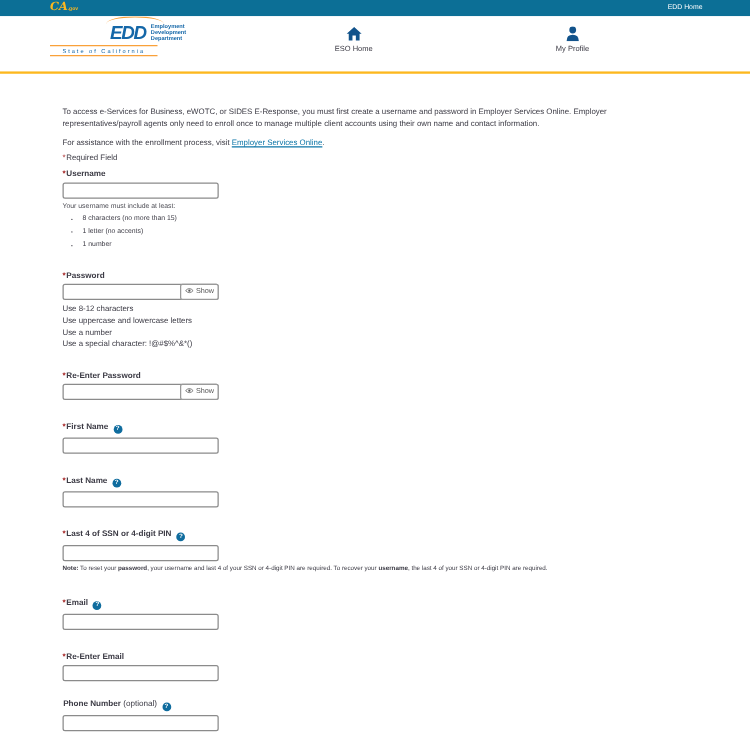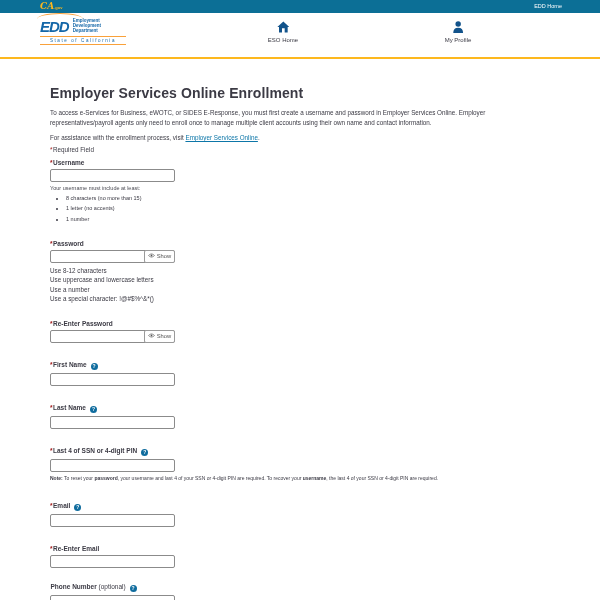--- a/index.html
+++ b/index.html
@@ -11,21 +11,21 @@
   .ca-logo { position:absolute; left:40px; top:0px; color:#fdb81e;
     font-family:"DejaVu Serif", serif; font-style:italic; font-weight:bold;
     font-size:9px; line-height:13px; }
   .ca-logo small { font-size:4px; font-style:normal; font-family:"Liberation Sans",sans-serif; }
   .edd-home-link { position:absolute; right:38px; top:0; color:#ffffff;
     font-size:5.5px; line-height:13px; text-decoration:none; cursor:pointer; }
 
   
   .site-header { position:relative; height:44px; background:#ffffff; }
   .edd-logo { position:absolute; left:40px; top:5px; width:86px; cursor:pointer; }
-  .edd-row { display:flex; align-items:flex-end; position:relative; }
+  .edd-row { display:flex; align-items:flex-end; position:relative;margin-left:48px; }
   .edd-swoosh { position:absolute; left:-3px; top:-5px; width:46px; height:12px;
     border-top:1.5px solid #f9a13a; border-radius:50% 50% 0 0; }
   .edd-acronym { color:#1467a8; font-weight:bold; font-style:italic;
     font-size:15px; line-height:15px; letter-spacing:-1px; }
   .edd-dept { display:flex; flex-direction:column; margin-left:4px; }
   .edd-dept span { color:#1467a8; font-weight:bold; font-size:4.5px; line-height:5.2px; }
   .edd-tagline { margin-top:2px; color:#1467a8; font-size:4.5px; letter-spacing:1.6px;
     border-top:1px solid #f9a13a; border-bottom:1px solid #f9a13a; padding:1px 0; text-align:center; }
   .nav-item { position:absolute; top:7px; display:flex; flex-direction:column;
     align-items:center; cursor:pointer; }
@@ -111,21 +111,20 @@
           <path d="M1 22 Q1 12.5 10 12.5 Q19 12.5 19 22 Z" fill="#12538b"></path>
         </svg>
     </span>
     <span class="nav-label">My Profile</span>
   </div>
 </div>
 
 <div class="gold-rule"></div>
 
 <main class="content">
-  <h1>Employer Services Online Enrollment</h1>
 
   <p class="intro">To access e-Services for Business, eWOTC, or SIDES E-Response, you must first create a username and password in Employer Services Online. Employer representatives/payroll agents only need to enroll once to manage multiple client accounts using their own name and contact information.</p>
 
   <p class="assist"><span>For assistance with the enrollment process, visit </span><a>Employer Services Online</a><span>.</span></p>
 
   <p class="required-note"><span class="req">*</span><span>Required Field</span></p>
 
   <div class="group g-username">
     <label><span class="req">*</span><span>Username</span></label>
     <input class="text-input" value="" style="">

